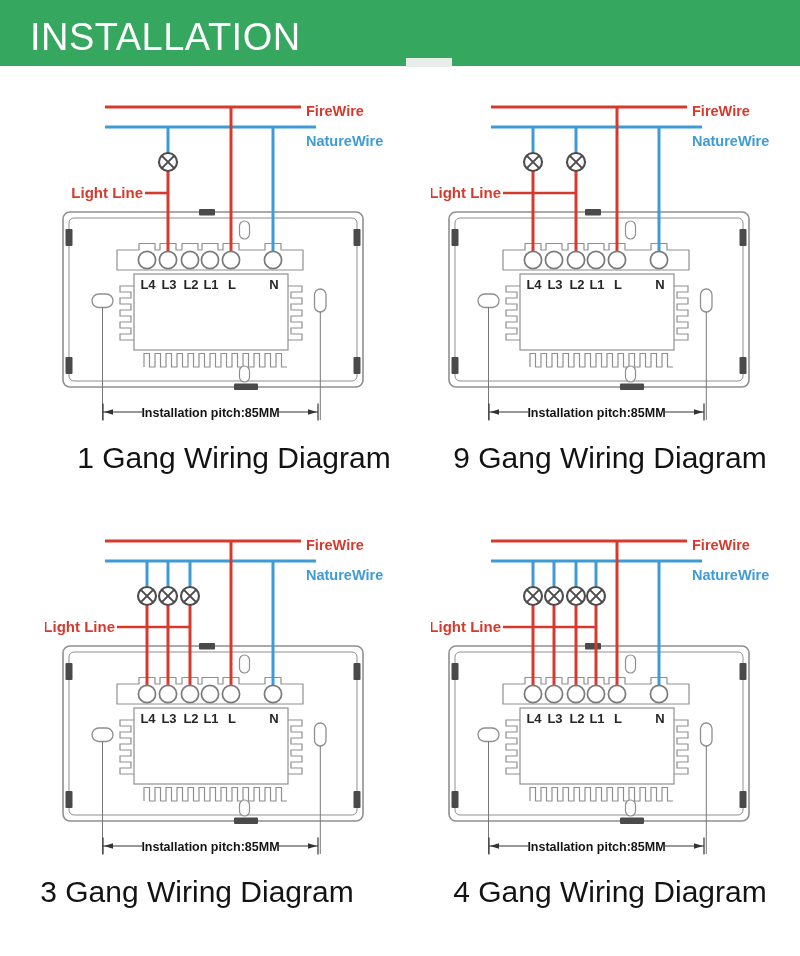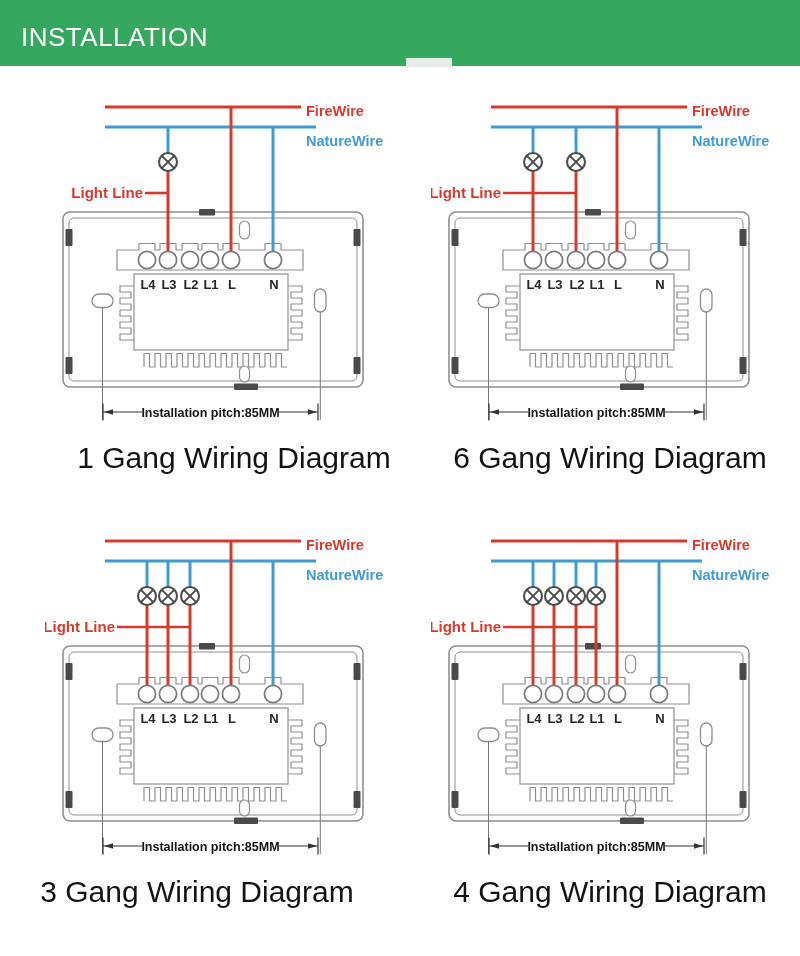--- a/index.html
+++ b/index.html
@@ -5,22 +5,22 @@
   html,body{margin:0;padding:0;}
   body{
     width:800px;height:956px;position:relative;overflow:hidden;
     background:#ffffff;font-family:"Liberation Sans",sans-serif;
   }
   .header{
     position:absolute;left:0;top:0;width:800px;height:66px;
     display:flex;align-items:center;
   }
   .header .title{
-    color:#ffffff;font-size:26px;font-weight:500;letter-spacing:.5px;
-    padding-left:21px;line-height:1;margin-top:8px;
+    color:#ffffff;font-size:38px;font-weight:500;letter-spacing:.5px;
+    padding-left:30px;line-height:1;margin-top:8px;
   }
   .notch{position:absolute;left:406px;top:58px;width:46px;height:9px;background:#e9ede9;}
   .cell{position:absolute;width:360px;height:340px;margin:0;padding:0;}
   #cell1{left:45px;top:90px}
   #cell2{left:431px;top:90px}
   #cell3{left:45px;top:524px}
   #cell4{left:431px;top:524px}
   .cell svg{display:block;width:360px;height:340px;}
   .caption{
     position:absolute;font-size:30px;font-weight:500;color:#131313;
@@ -285,15 +285,15 @@
       <circle cx="165" cy="170" r="8.6" fill="#fff" stroke="#7a7a7a" stroke-width="1.7"></circle>
       <text x="166" y="198.5" text-anchor="middle" font-size="13" font-weight="700" fill="#262626">L1</text>
       <circle cx="186" cy="170" r="8.6" fill="#fff" stroke="#7a7a7a" stroke-width="1.7"></circle>
       <text x="187" y="198.5" text-anchor="middle" font-size="13" font-weight="700" fill="#262626">L</text>
       <circle cx="228" cy="170" r="8.6" fill="#fff" stroke="#7a7a7a" stroke-width="1.7"></circle>
       <text x="229" y="198.5" text-anchor="middle" font-size="13" font-weight="700" fill="#262626">N</text>
     </svg>
 </figure>
 
 <div class="caption" id="cap1" style="color: rgb(19, 19, 19); margin-left: 37px;">1 Gang Wiring Diagram</div>
-<div class="caption" id="cap2" style="color: rgb(19, 19, 19);">6 Gang Wiring Diagram</div>
+<div class="caption" id="cap2" style="color: rgb(19, 19, 19);">9 Gang Wiring Diagram</div>
 <div class="caption" id="cap3" style="color: rgb(19, 19, 19);">3 Gang Wiring Diagram</div>
 <div class="caption" id="cap4" style="color: rgb(19, 19, 19);">4 Gang Wiring Diagram</div>
 
 </body></html>

